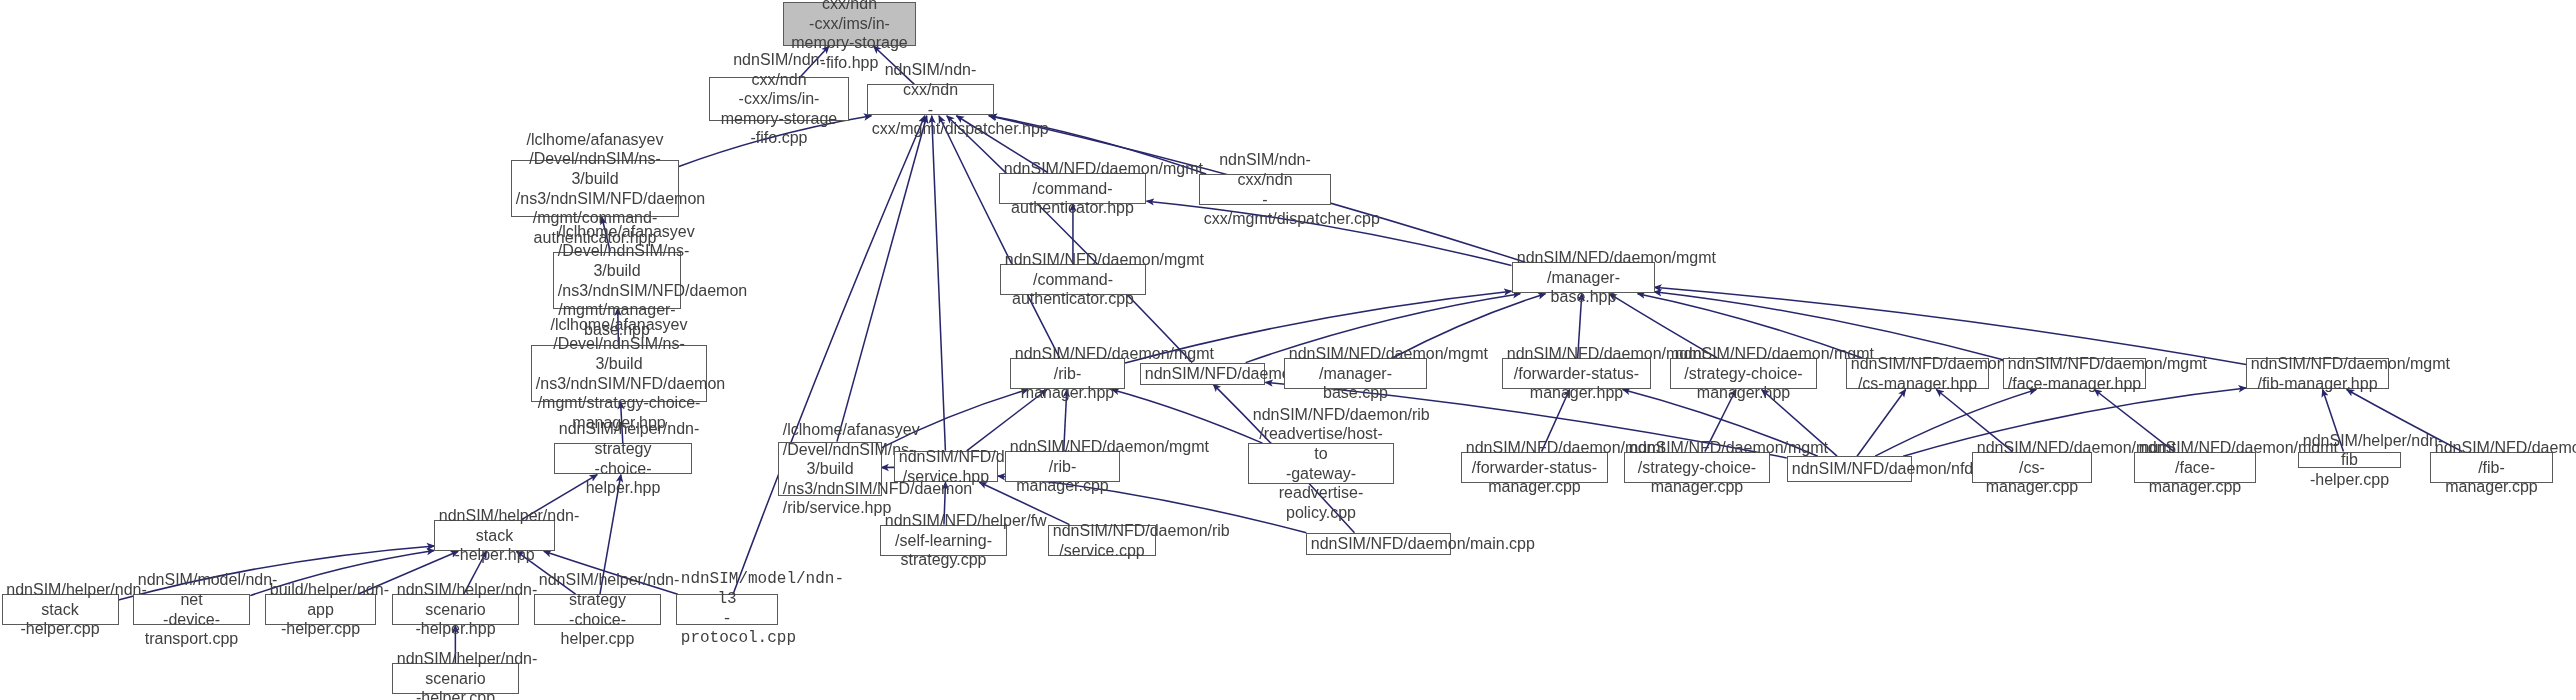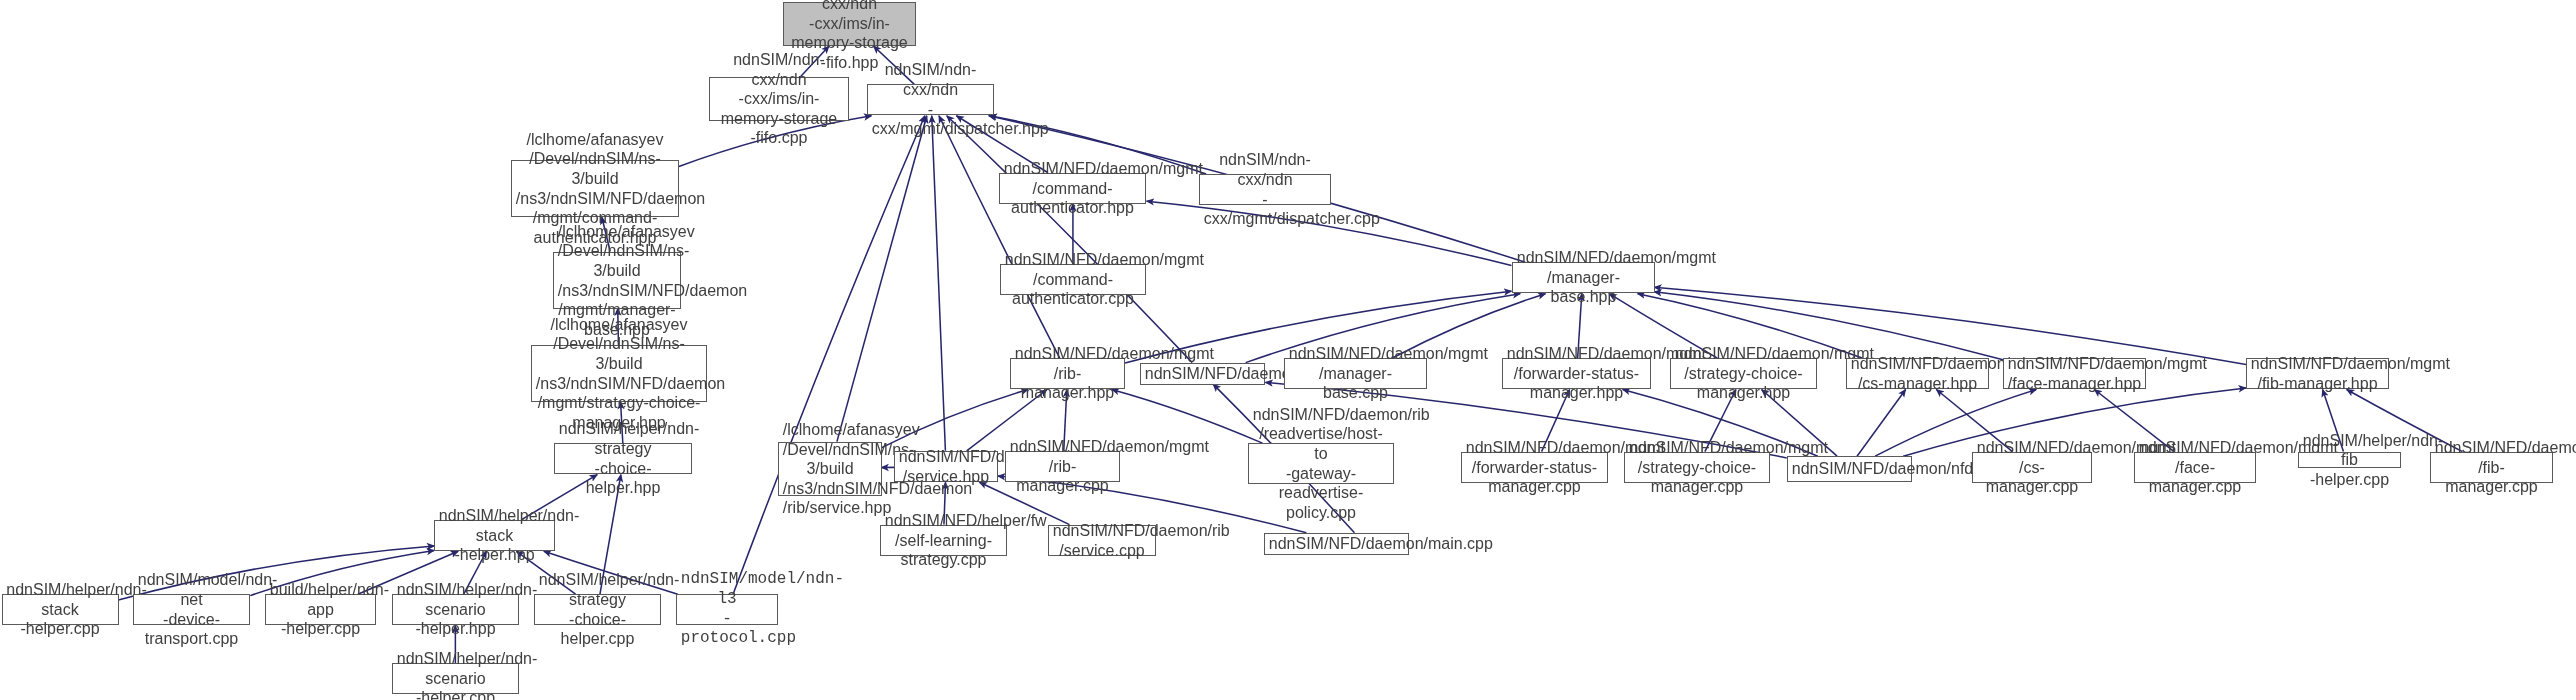--- a/index.html
+++ b/index.html
@@ -178,21 +178,21 @@
     <div class="node" style="left: 2134px; top: 452px; width: 122px; height: 31px;"><span class="lbl">ndnSIM/NFD/daemon/mgmt
 /face-manager.cpp</span></div>
     <div class="node" style="left: 2298px; top: 452px; width: 103px; height: 16px;"><span class="lbl">ndnSIM/helper/ndn-fib
 -helper.cpp</span></div>
     <div class="node" style="left: 2430px; top: 452px; width: 123px; height: 31px;"><span class="lbl">ndnSIM/NFD/daemon/mgmt
 /fib-manager.cpp</span></div>
     <div class="node" style="left: 880px; top: 525px; width: 127px; height: 31px;"><span class="lbl">ndnSIM/NFD/helper/fw
 /self-learning-strategy.cpp</span></div>
     <div class="node" style="left: 1048px; top: 525px; width: 108px; height: 31px;"><span class="lbl">ndnSIM/NFD/daemon/rib
 /service.cpp</span></div>
-    <div class="node" style="left: 1264px; top: 533px; width: 145px; height: 21.5px;"><span class="lbl">ndnSIM/NFD/daemon/main.cpp</span></div>
+    <div class="node" style="left: 1306px; top: 533px; width: 145px; height: 21.5px;"><span class="lbl">ndnSIM/NFD/daemon/main.cpp</span></div>
     <div class="node" style="left: 434px; top: 520px; width: 121px; height: 31px;"><span class="lbl">ndnSIM/helper/ndn-stack
 -helper.hpp</span></div>
     <div class="node" style="left: 1.5px; top: 594px; width: 117px; height: 31px;"><span class="lbl">ndnSIM/helper/ndn-stack
 -helper.cpp</span></div>
     <div class="node" style="left: 133px; top: 594px; width: 117px; height: 31px;"><span class="lbl">ndnSIM/model/ndn-net
 -device-transport.cpp</span></div>
     <div class="node" style="left: 265px; top: 594px; width: 111px; height: 31px;"><span class="lbl">build/helper/ndn-app
 -helper.cpp</span></div>
     <div class="node" style="left: 392px; top: 594px; width: 127px; height: 31px;"><span class="lbl">ndnSIM/helper/ndn-scenario
 -helper.hpp</span></div>

